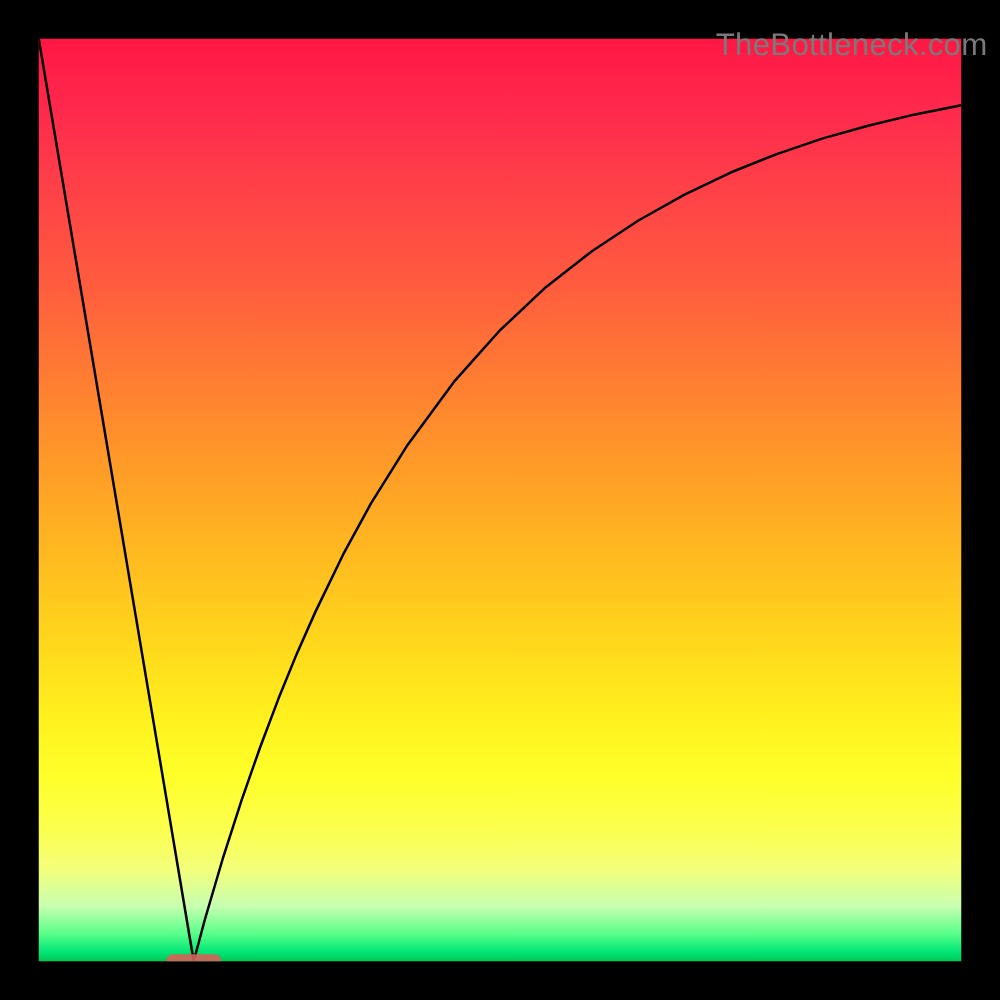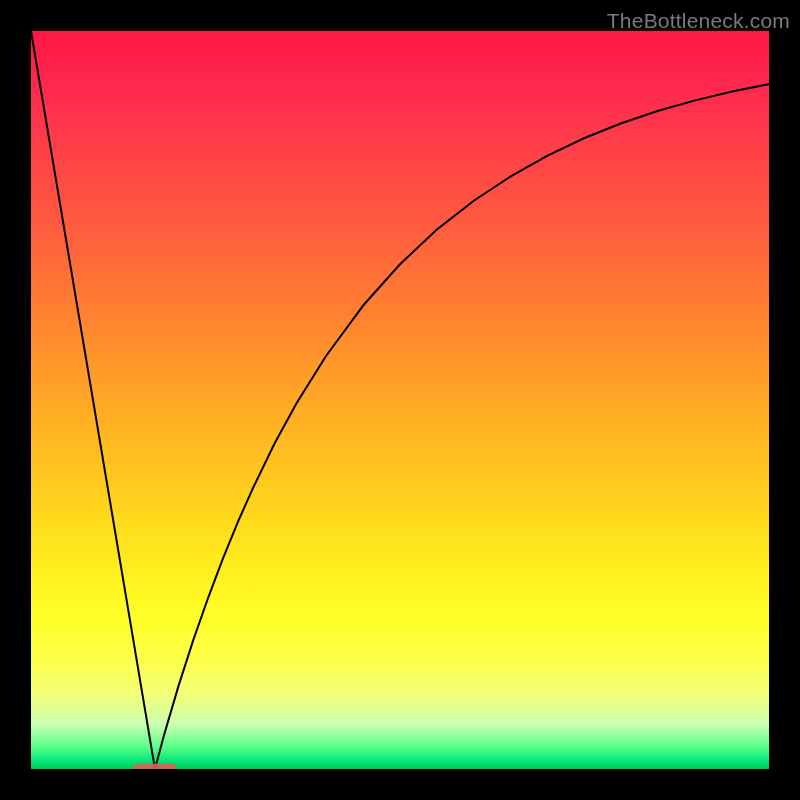--- a/index.html
+++ b/index.html
@@ -46,24 +46,24 @@
   }
   .plot-svg {
     position: absolute;
     left: 0;
     top: 0;
     width: 738px;
     height: 738px;
   }
   .watermark {
     position: absolute;
-    top: 9px;
+    top: 22px;
     right: 10px;
     color: #7a7a7a;
-    font-size: 21px;
+    font-size: 25px;
     letter-spacing: 0.2px;
     user-select: none;
   }
   .marker {
     fill: #d9605a;
     opacity: 0.9;
   }
   .curve {
     fill: none;
     stroke: #000;

